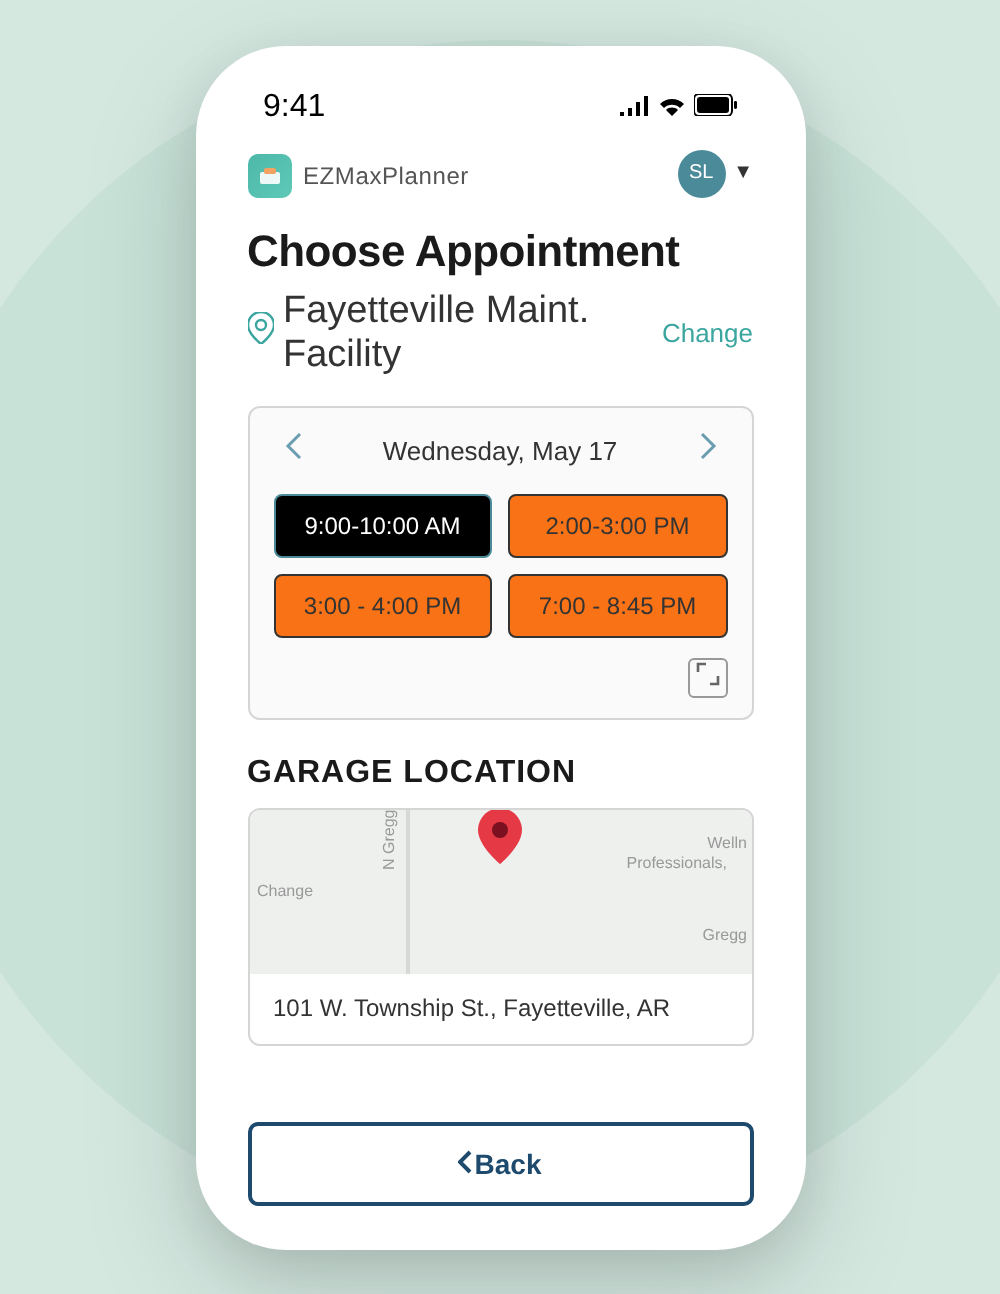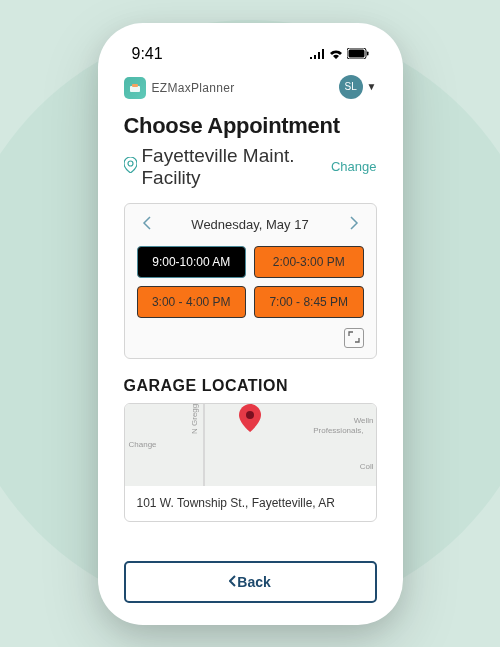--- a/index.html
+++ b/index.html
@@ -363,21 +363,21 @@
 
       <div class="section-label">GARAGE LOCATION</div>
 
       <div class="map-card">
         <div class="map">
           <div class="map-road-v"></div>
           <span class="map-text" style="left:65px;top:30px;transform:rotate(-90deg);transform-origin:left top">N Gregg Ave</span>
           <span class="map-text" style="left:4px;top:36px">Change</span>
           <span class="map-text" style="right:2px;top:12px">Welln</span>
           <span class="map-text" style="right:12px;top:22px">Professionals,</span>
-          <span class="map-text" style="right:2px;top:58px">Coll</span>
+          <span class="map-text" style="right:2px;top:58px">Gregg</span>
           <div class="map-pin">
             <svg class="pin-svg" viewBox="0 0 22 28">
                 <path d="M11 0C5 0 0 5 0 11c0 8 11 17 11 17s11-9 11-17C22 5 17 0 11 0z" fill="#e63946"></path>
                 <circle cx="11" cy="11" r="4" fill="#7a1020"></circle>
               </svg>
           </div>
         </div>
         <div class="address">101 W. Township St., Fayetteville, AR</div>
       </div>
 

